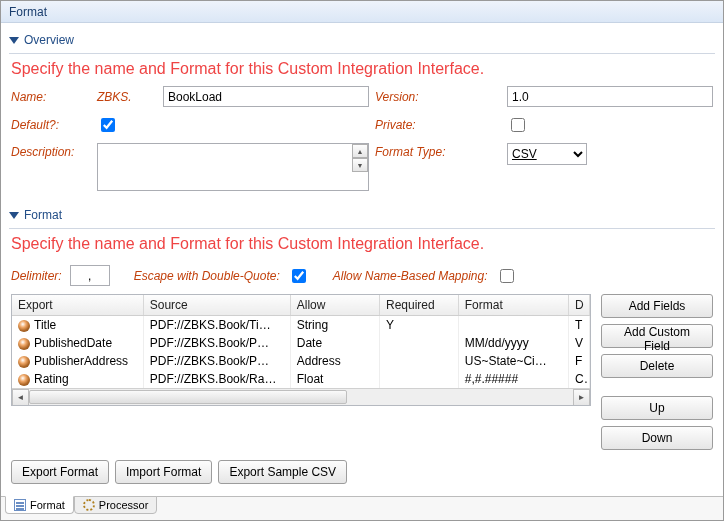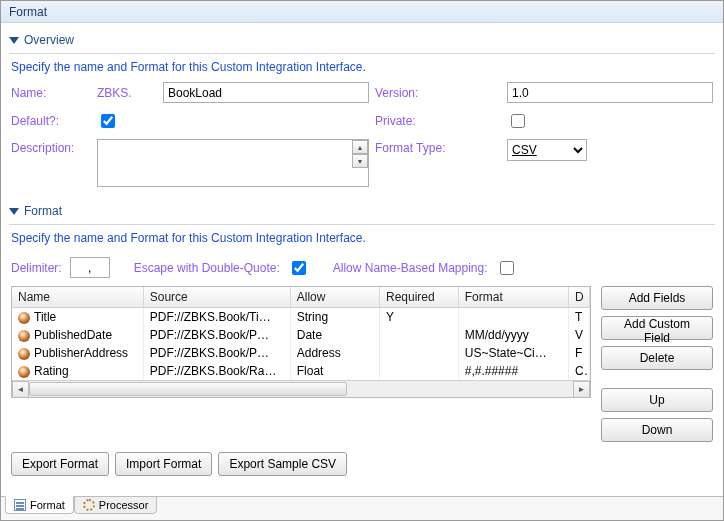--- a/index.html
+++ b/index.html
@@ -110,33 +110,33 @@
     border-left:5px solid transparent;
     border-right:5px solid transparent;
     border-top:7px solid #234e87;
   }
   hr.sep {
     border:none;
     border-top:1px solid #d0d7e2;
     margin:2px 0 6px 0;
   }
   .desc-line{
-    font-size:12px;
-    color:#1d4ed8;
+    font-size:16px;
+    color:#ef4444;
     margin:4px 2px 8px 2px;
   }
   .grid-overview{
     display:grid;
     grid-template-columns: 80px 60px 1fr 90px 30px 1fr;
     column-gap:6px;
     row-gap:8px;
     align-items:center;
     padding:0 2px;
   }
-  .lbl{ color:#8b5cf6; }
+  .lbl{ color:#c2410c;font-style:italic; }
   .input-text{
     width:100%;
     height:21px;
     border:1px solid #abadb3;
     padding:2px 4px;
     font-family:inherit;
     font-size:12px;
   }
   .textarea{
     width:100%;
@@ -392,21 +392,21 @@
           <colgroup>
             <col style="width:125px">
               <col style="width:140px">
               <col style="width:85px">
             <col style="width:75px">
               <col style="width:105px">
               <col style="width:20px">
           </colgroup>
           <thead>
             <tr>
-              <th>Name</th>
+              <th>Export</th>
               <th>Source</th>
               <th>Allow</th>
               <th>Required</th>
               <th>Format</th>
               <th>D</th>
             </tr>
           </thead>
           <tbody>
             <tr>
               <td><span class="row-icon"></span><span>Title</span></td>

